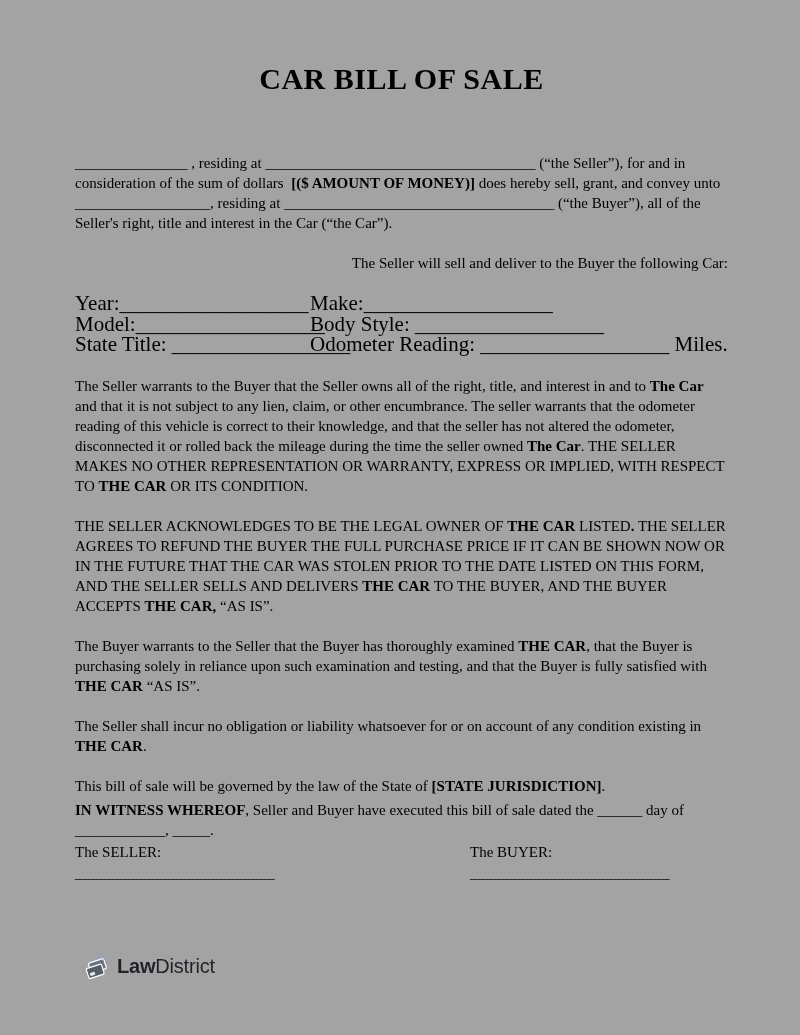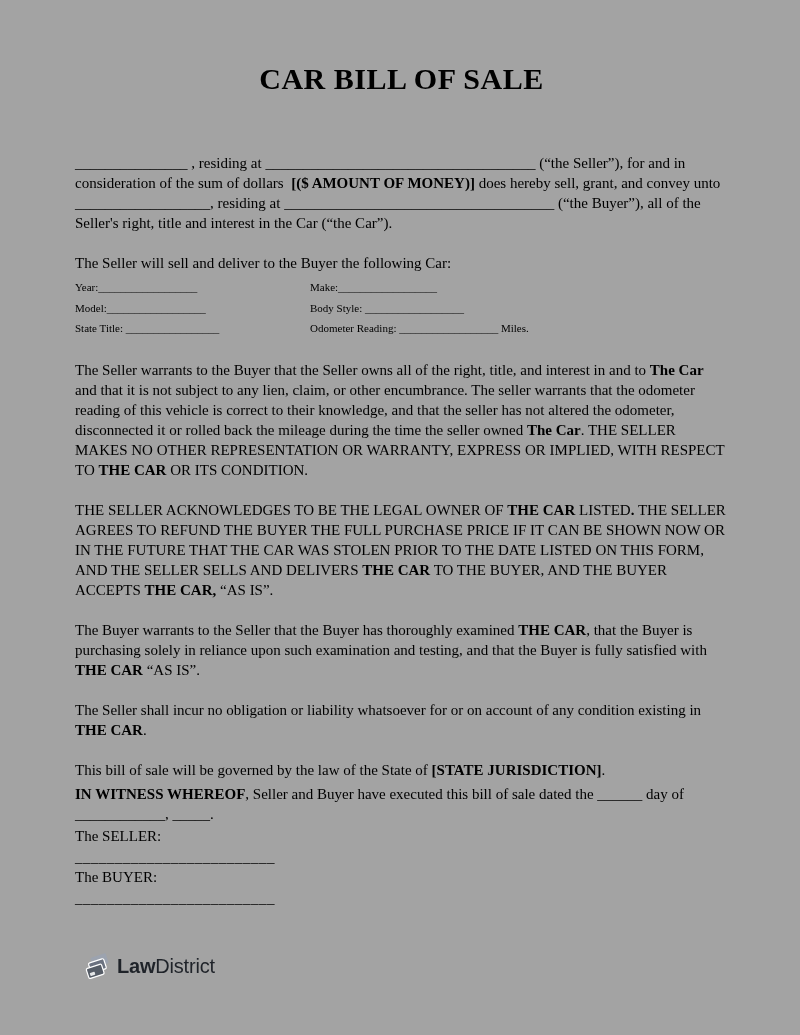--- a/index.html
+++ b/index.html
@@ -9,29 +9,29 @@
     font-family:"Liberation Serif","DejaVu Serif",serif;color:#000;
   }
   .title{
     font-size:30px;font-weight:bold;text-align:center;
     margin:62px 0 0 0;letter-spacing:0.5px;line-height:34px;
   }
   .para{
     font-size:15px;line-height:20px;margin:0 0 20px 0;white-space:pre-wrap;
   }
   .para.first{margin-top:57px;}
-  .para.tight{margin-bottom:4px;}
+  .para.tight{margin-bottom:20px;text-align:right;}
   .para.mb16{margin-bottom:4px;}
   .para.mb18{margin-bottom:2px;}
   .bold{font-weight:bold;}
-  .vehicle-grid{font-size:11px;line-height:20.5px;margin:0 0 21px 0;}
+  .vehicle-grid{font-size:21px;line-height:20.5px;margin:0 0 21px 0;}
   .vrow{display:flex;}
   .vcell-left{width:235px;flex:none;white-space:pre;}
   .vcell-right{white-space:pre;}
-  .sig-grid{display:flex;font-size:15px;line-height:20px;flex-direction:column;}
+  .sig-grid{display:flex;font-size:15px;line-height:20px;}
   .sig-col{width:395px;flex:none;}
   .sig-line{margin-top:1px;letter-spacing:0.5px;}
   .footer{
     position:absolute;left:85px;top:950px;height:32px;
     display:flex;align-items:center;gap:5px;
   }
   .brand{
     font-family:"Liberation Sans","DejaVu Sans",sans-serif;
     font-size:20px;color:#1f2329;letter-spacing:-0.2px;line-height:26px;
   }

